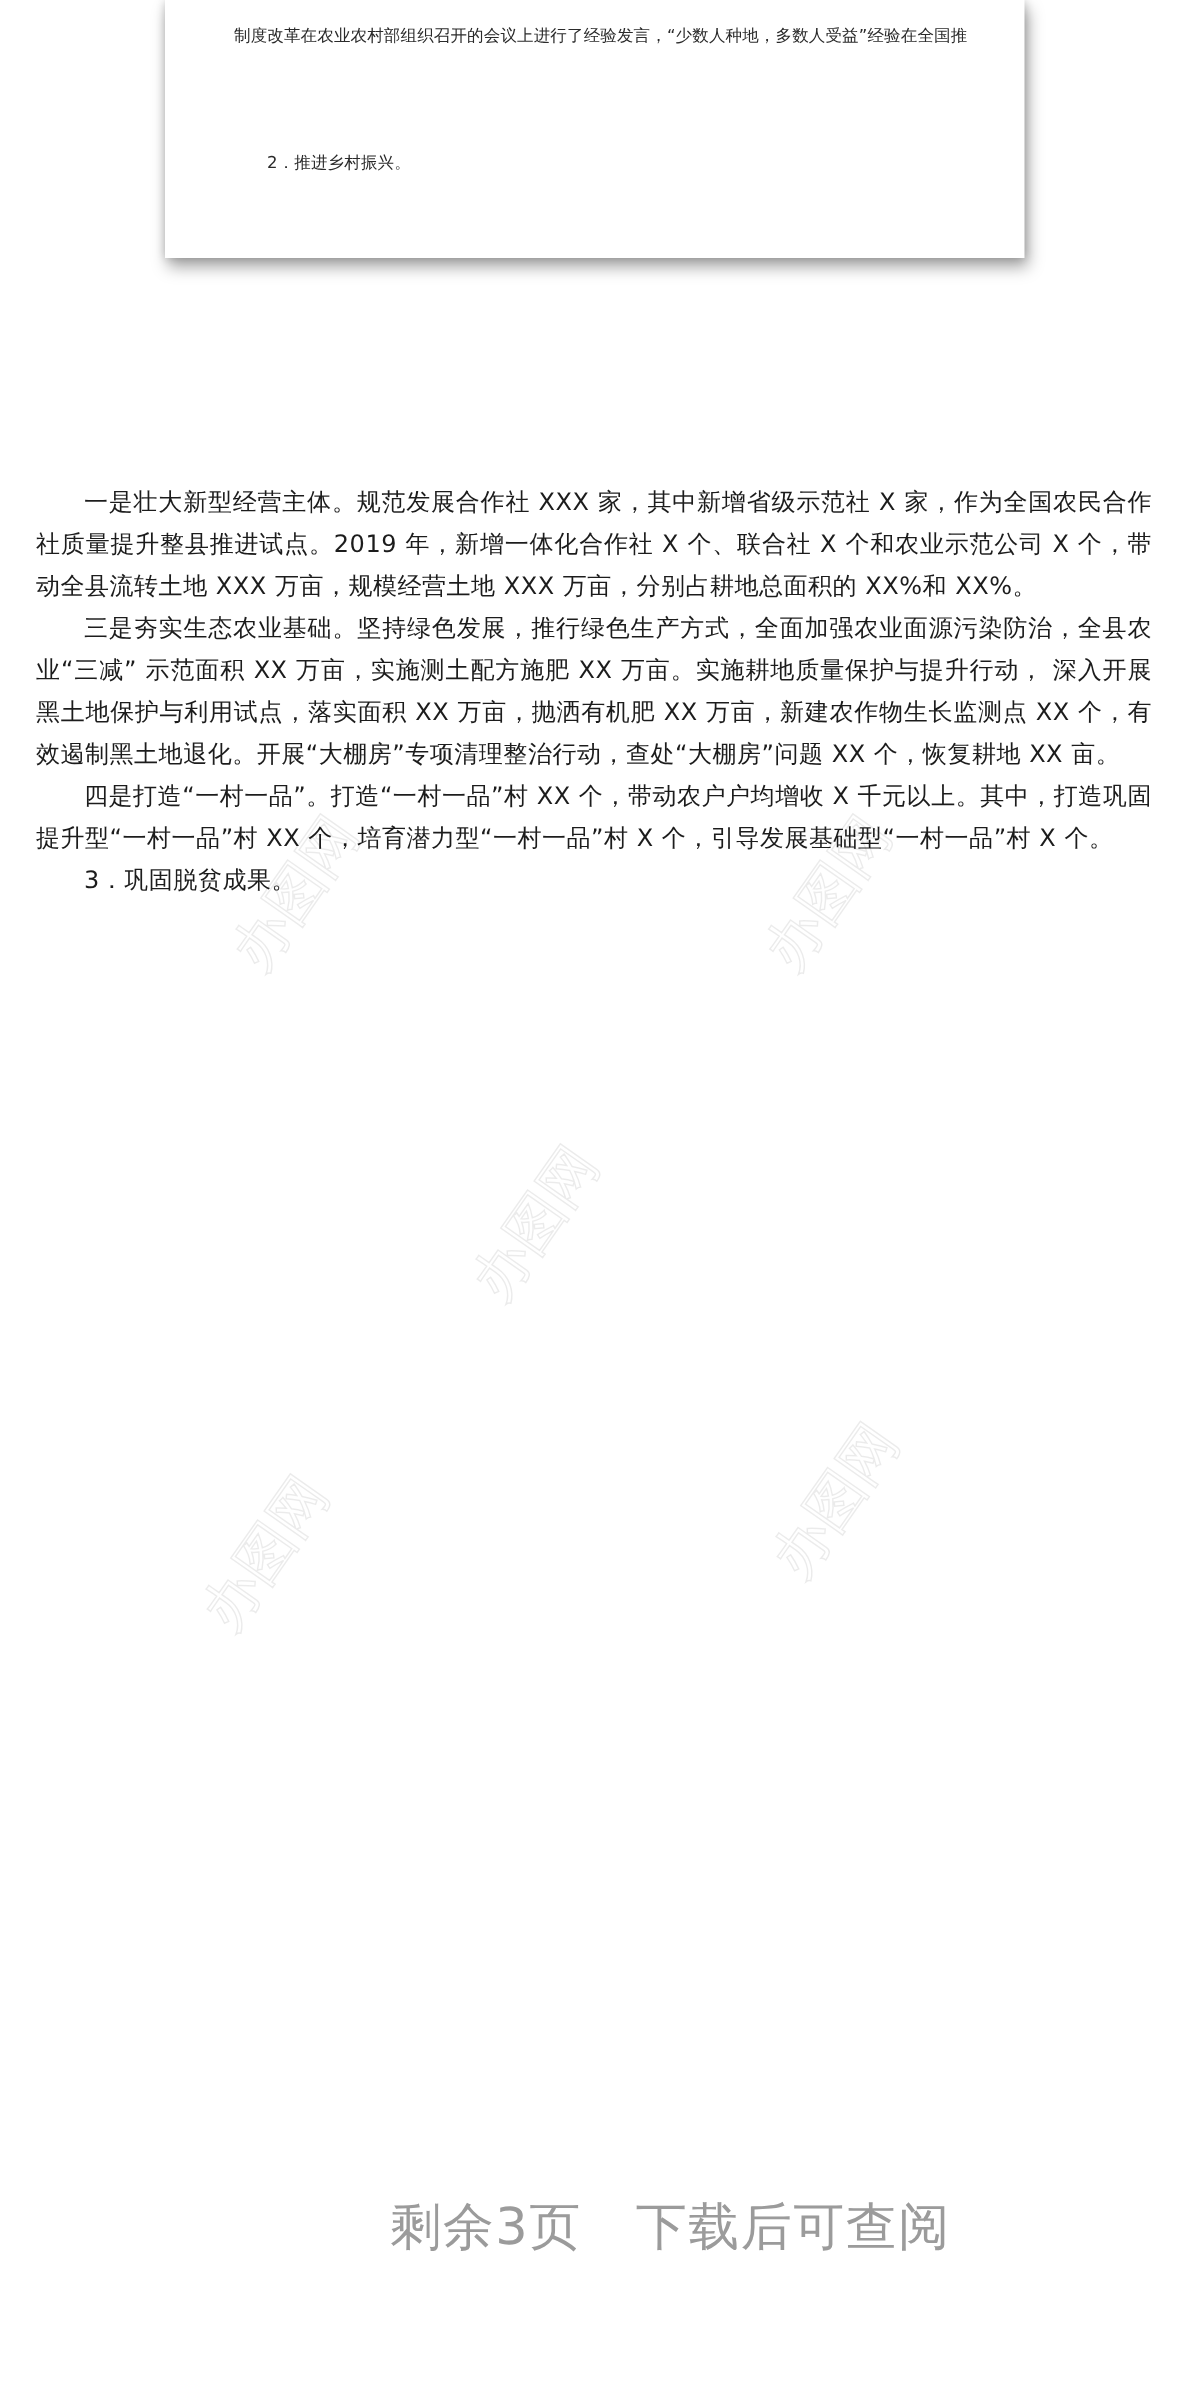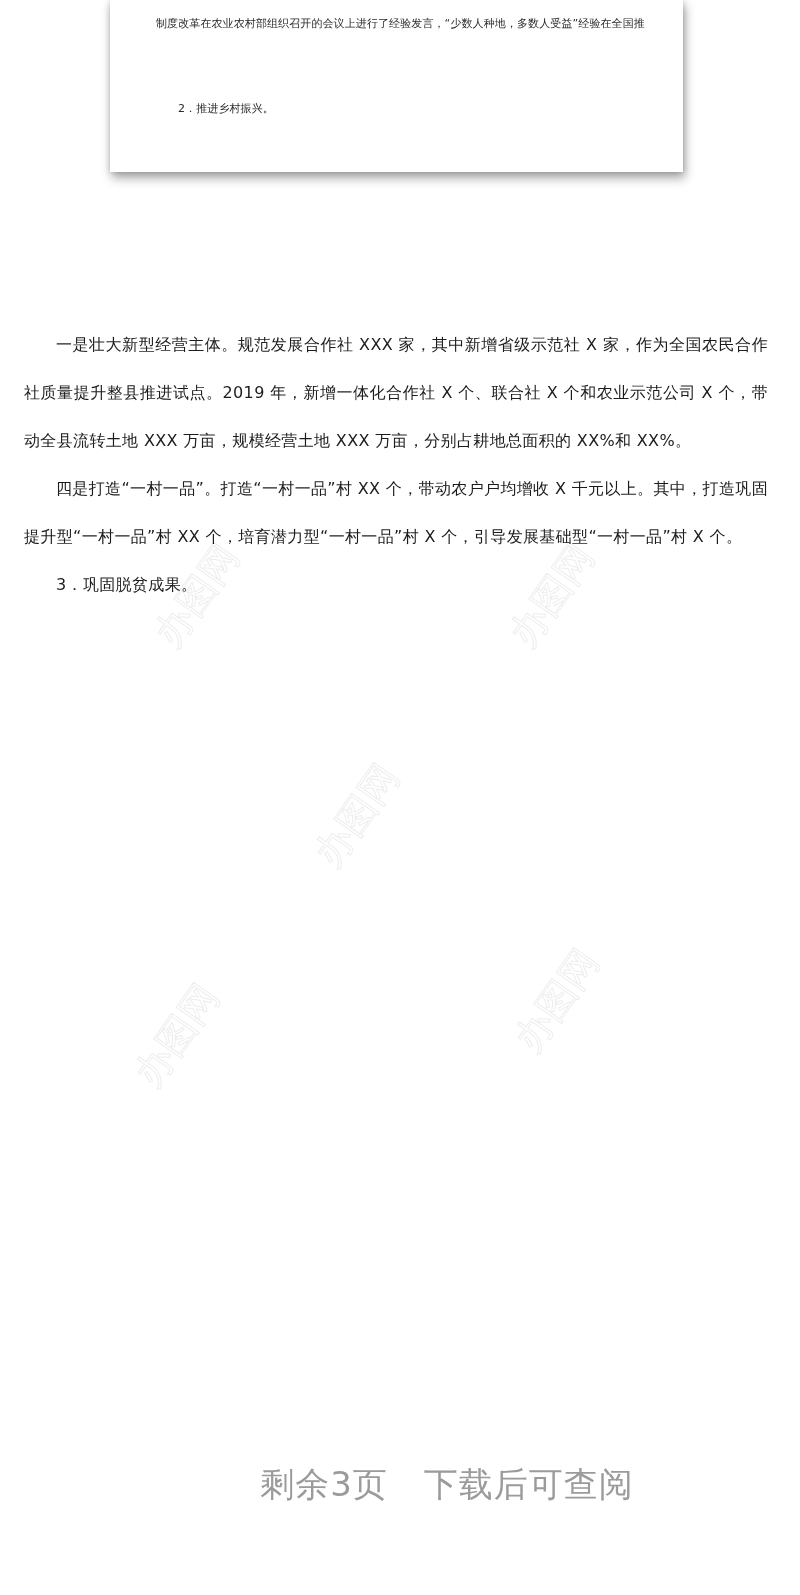--- a/index.html
+++ b/index.html
@@ -37,21 +37,21 @@
 
     .main-body {
       position: absolute;
       left: 24px;
       top: 321px;
       width: 744px;
     }
     .para {
       margin: 0;
       font-size: 16px;
-      line-height: 48px;
+      line-height: 28px;
       text-align: justify;
       text-align-last: left;
       color: #1c1c1c;
       letter-spacing: 0.35px;
     }
     .para.indented { text-indent: 32px; }
     .para.heading { text-indent: 32px; }
 
     .watermark {
       position: absolute;
@@ -81,20 +81,21 @@
 </head>
 <body>
 
 <div class="preview-card">
   <p style="top:16px;">制度改革在农业农村部组织召开的会议上进行了经验发言，“少数人种地，多数人受益”经验在全国推</p>
   <p class="indent" style="top:78px;margin-top:23px;">2．推进乡村振兴。</p>
 </div>
 
 <div class="main-body">
   <p class="para indented">一是壮大新型经营主体。规范发展合作社 XXX 家，其中新增省级示范社 X 家，作为全国农民合作社质量提升整县推进试点。2019 年，新增一体化合作社 X 个、联合社 X 个和农业示范公司 X 个，带动全县流转土地 XXX 万亩，规模经营土地 XXX 万亩，分别占耕地总面积的 XX%和 XX%。</p>
+  <p class="para indented">三是夯实生态农业基础。坚持绿色发展，推行绿色生产方式，全面加强农业面源污染防治，全县农业“三减” 示范面积 XX 万亩，实施测土配方施肥 XX 万亩。实施耕地质量保护与提升行动， 深入开展黑土地保护与利用试点，落实面积 XX 万亩，抛洒有机肥 XX 万亩，新建农作物生长监测点 XX 个，有效遏制黑土地退化。开展“大棚房”专项清理整治行动，查处“大棚房”问题 XX 个，恢复耕地 XX 亩。</p>
   <p class="para indented">四是打造“一村一品”。打造“一村一品”村 XX 个，带动农户户均增收 X 千元以上。其中，打造巩固提升型“一村一品”村 XX 个，培育潜力型“一村一品”村 X 个，引导发展基础型“一村一品”村 X 个。</p>
   <p class="para heading">3．巩固脱贫成果。</p>
 </div>
 
 <div class="watermark" style="left:140px; top:570px;">办图网</div>
 <div class="watermark" style="left:495px; top:570px;">办图网</div>
 <div class="watermark" style="left:300px; top:790px;">办图网</div>
 <div class="watermark" style="left:120px; top:1010px;">办图网</div>
 <div class="watermark" style="left:500px; top:975px;">办图网</div>
 

